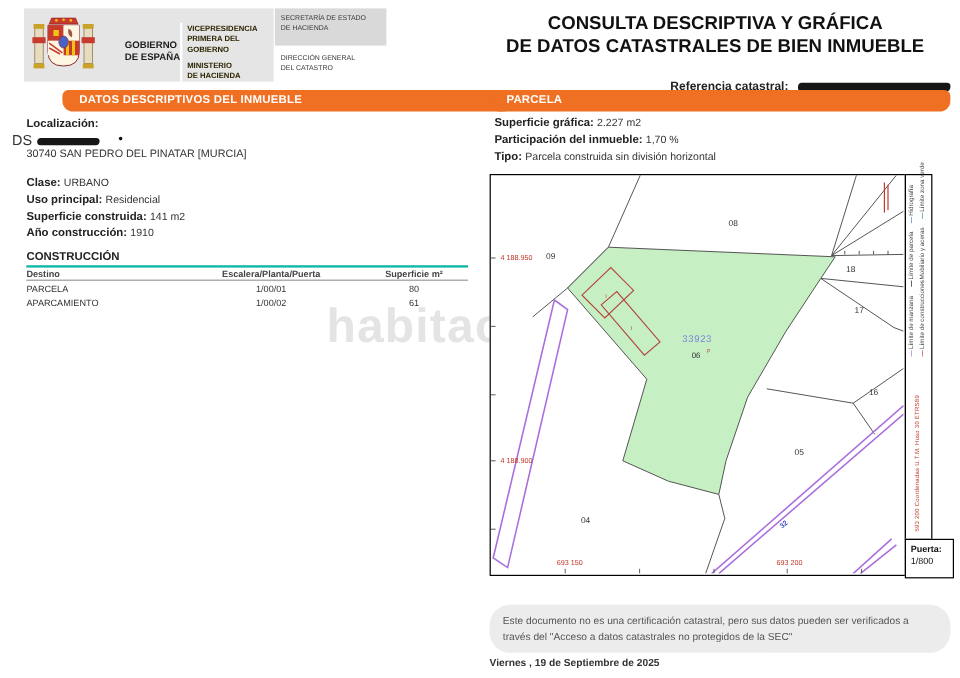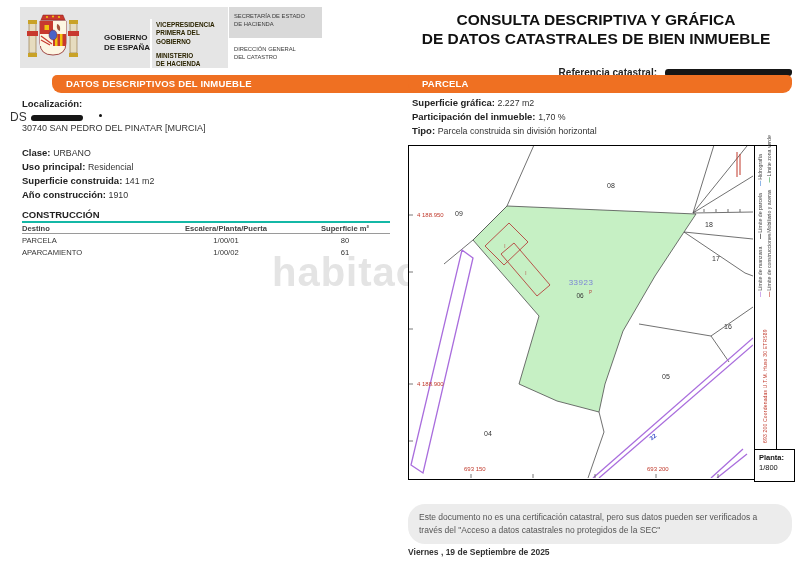--- a/index.html
+++ b/index.html
@@ -252,20 +252,20 @@
         <div class="lgline"><span class="dash c-constru">—</span><span>Límite de construcciones</span></div>
       </div>
       <div class="lgroup lg1">
         <div class="lgline"><span class="dash c-parcela">—</span><span>Límite de parcela</span><span class="gap8"></span><span class="dash c-hidro">—</span><span>Hidrografía</span></div>
         <div class="lgline"><span class="dash c-mobil">—</span><span>Mobiliario y aceras</span><span class="gap8"></span><span class="dash c-verde">—</span><span>Límite zona verde</span></div>
       </div>
     </div>
   </div>
 
   <div class="abs escalabox">
-    <div class="escala-label">Planta:</div>
+    <div class="escala-label">Puerta:</div>
     <div class="escala-value">1/800</div>
   </div>
 
   <div class="abs disclaimer">Este documento no es una certificación catastral, pero sus datos pueden ser verificados a través del "Acceso a datos catastrales no protegidos de la SEC"</div>
   <div class="abs datefoot">Viernes , 19 de Septiembre de 2025</div>
 
 </div>
 
 </body></html>

